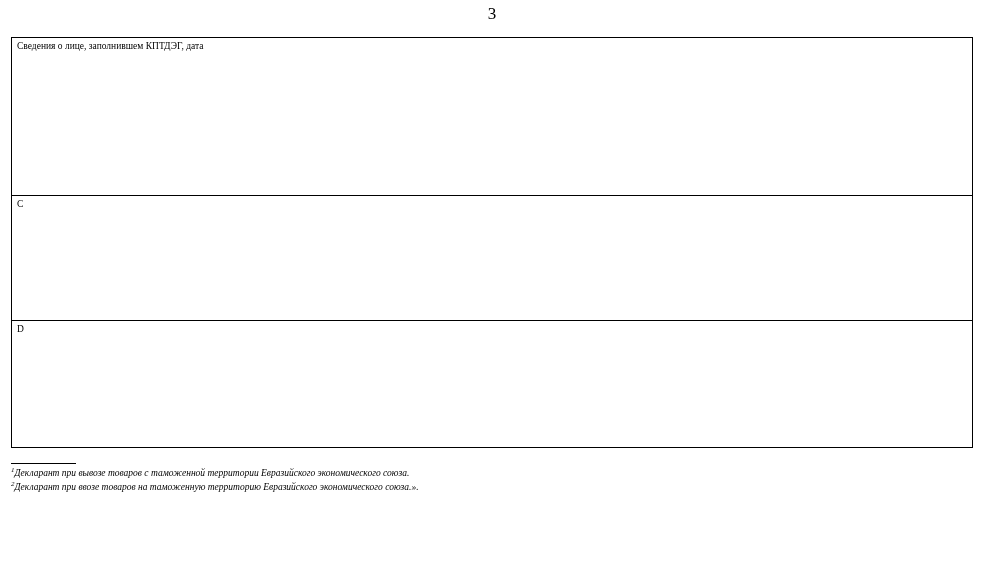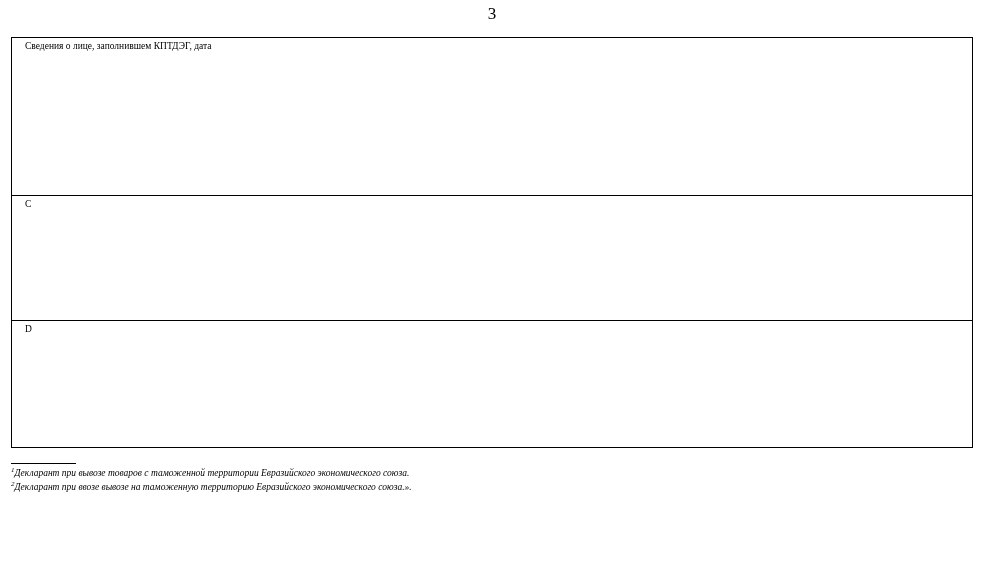--- a/index.html
+++ b/index.html
@@ -46,21 +46,21 @@
     border-bottom: 1px solid #000000;
   }
   .form-row:last-child {
     border-bottom: none;
   }
   .row-a { height: 158px; }
   .row-c { height: 125px; }
   .row-d { height: 126px; }
   .cell-label {
     position: absolute;
-    left: 13px;
+    left: 5px;
     top: 3px;
     font-size: 9.5px;
     font-family: "Liberation Serif", serif;
     line-height: 11px;
     white-space: nowrap;
   }
   .footnote-area {
     position: absolute;
     left: 11px;
     top: 463px;
@@ -112,17 +112,17 @@
   </div>
 
   <div class="footnote-area">
     <div class="footnote-rule"></div>
 
     <div class="footnote">
       <sup>1</sup><span>Декларант при вывозе товаров с таможенной территории Евразийского экономического союза.</span>
     </div>
 
     <div class="footnote">
-      <sup>2</sup><span>Декларант при ввозе вывозе на таможенную территорию Евразийского экономического союза.».</span>
+      <sup>2</sup><span>Декларант при ввозе товаров на таможенную территорию Евразийского экономического союза.».</span>
     </div>
   </div>
 
 </div>
 
 </body></html>

